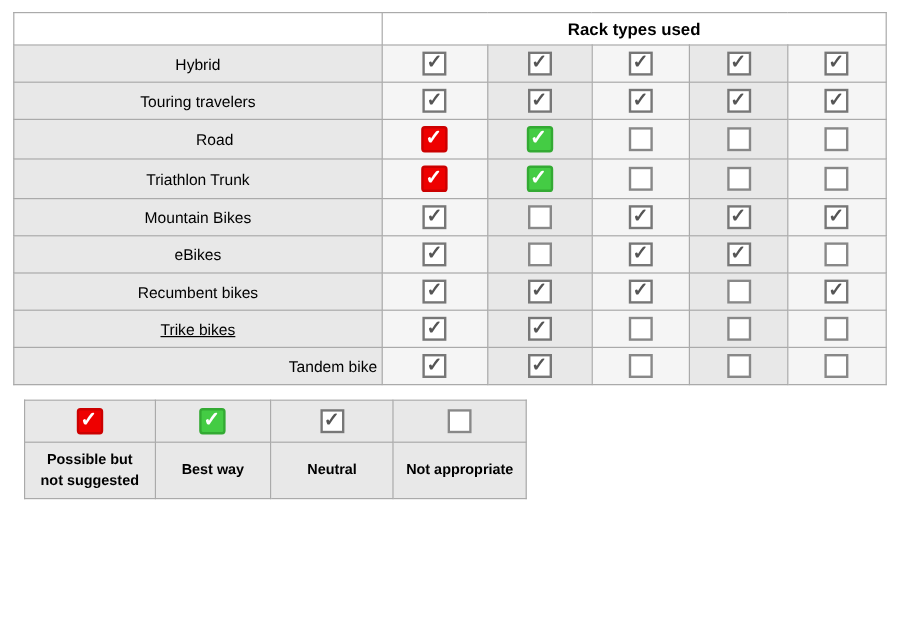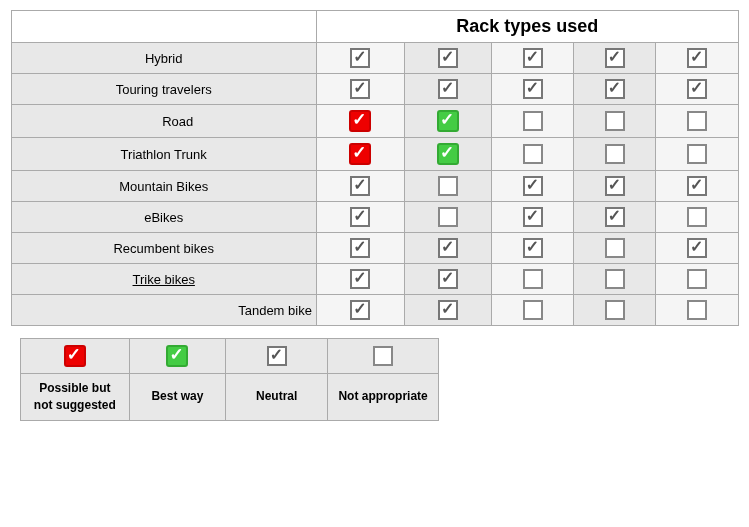--- a/index.html
+++ b/index.html
@@ -21,21 +21,21 @@
     .main-table th, .main-table td {
       border: 1px solid #aaa;
       text-align: center;
       vertical-align: middle;
       padding: 5px 4px;
     }
 
     .header-top {
       background: #fff;
       font-weight: bold;
-      font-size: 18px;
+      font-size: 14px;
       border-bottom: 1px solid #aaa;
     }
 
     .col-bikes {
       background: #e8e8e8;
       font-weight: bold;
       text-align: center;
       width: 160px;
       border: 1px solid #aaa;
     }

